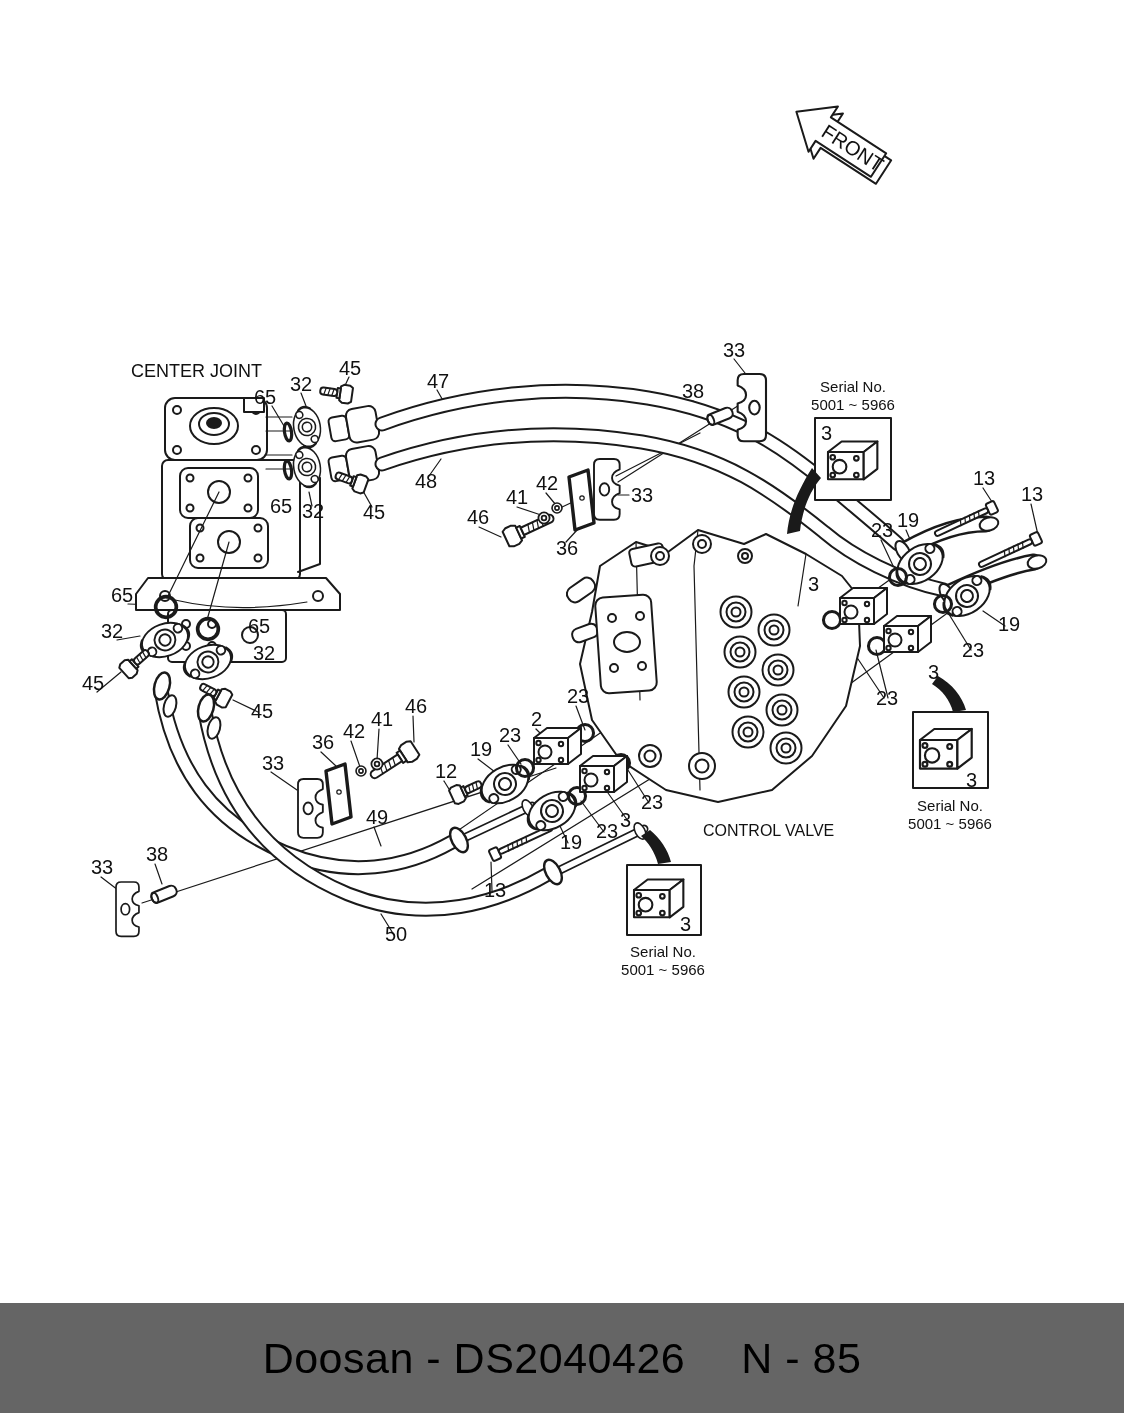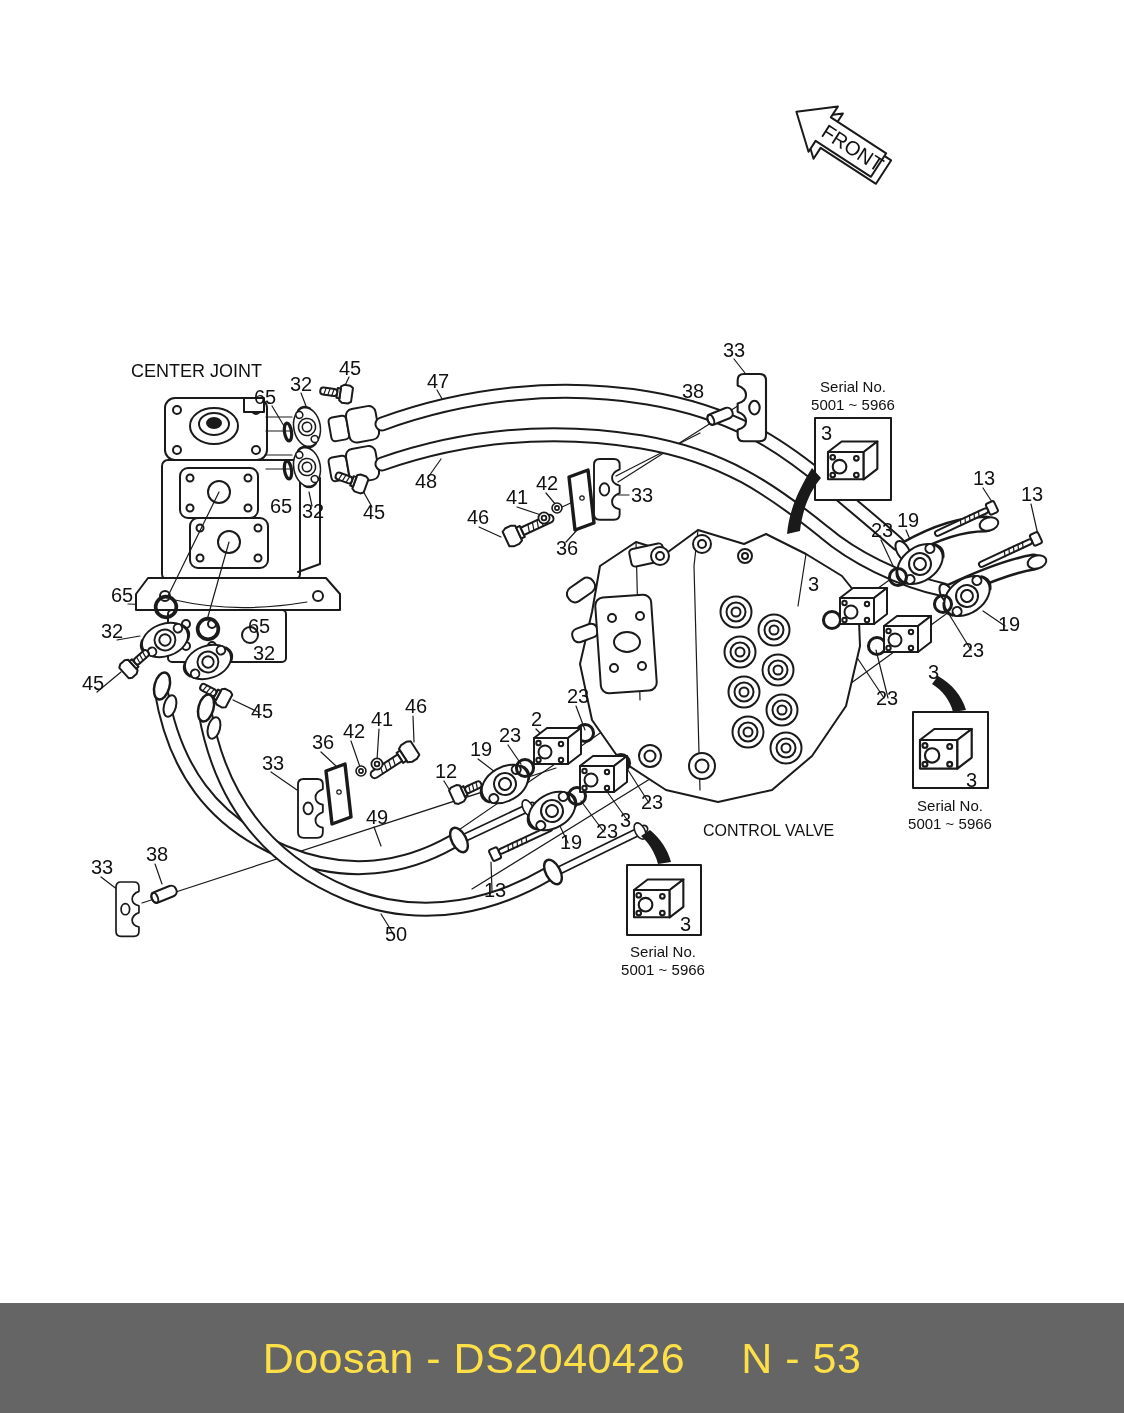--- a/index.html
+++ b/index.html
@@ -400,18 +400,18 @@
         <text x="703" y="836" font-size="16">CONTROL VALVE</text>
         <text x="966" y="787" font-size="20">3</text>
         <text x="950" y="811" font-size="15" text-anchor="middle">Serial No.</text>
         <text x="950" y="829" font-size="15" text-anchor="middle">5001 ~ 5966</text>
         <text x="680" y="931" font-size="20">3</text>
         <text x="663" y="957" font-size="15" text-anchor="middle">Serial No.</text>
         <text x="663" y="975" font-size="15" text-anchor="middle">5001 ~ 5966</text>
       </g>
 </svg>
 
-<div class="footer" style="background: rgb(101, 101, 101); color: #fde047;">
+<div class="footer" style="background: rgb(101, 101, 101); color: #000000;">
   <span>Doosan - DS2040426</span>
-  <span>N - 53</span>
+  <span>N - 85</span>
 </div>
 
 </div>
 
 </body></html>

